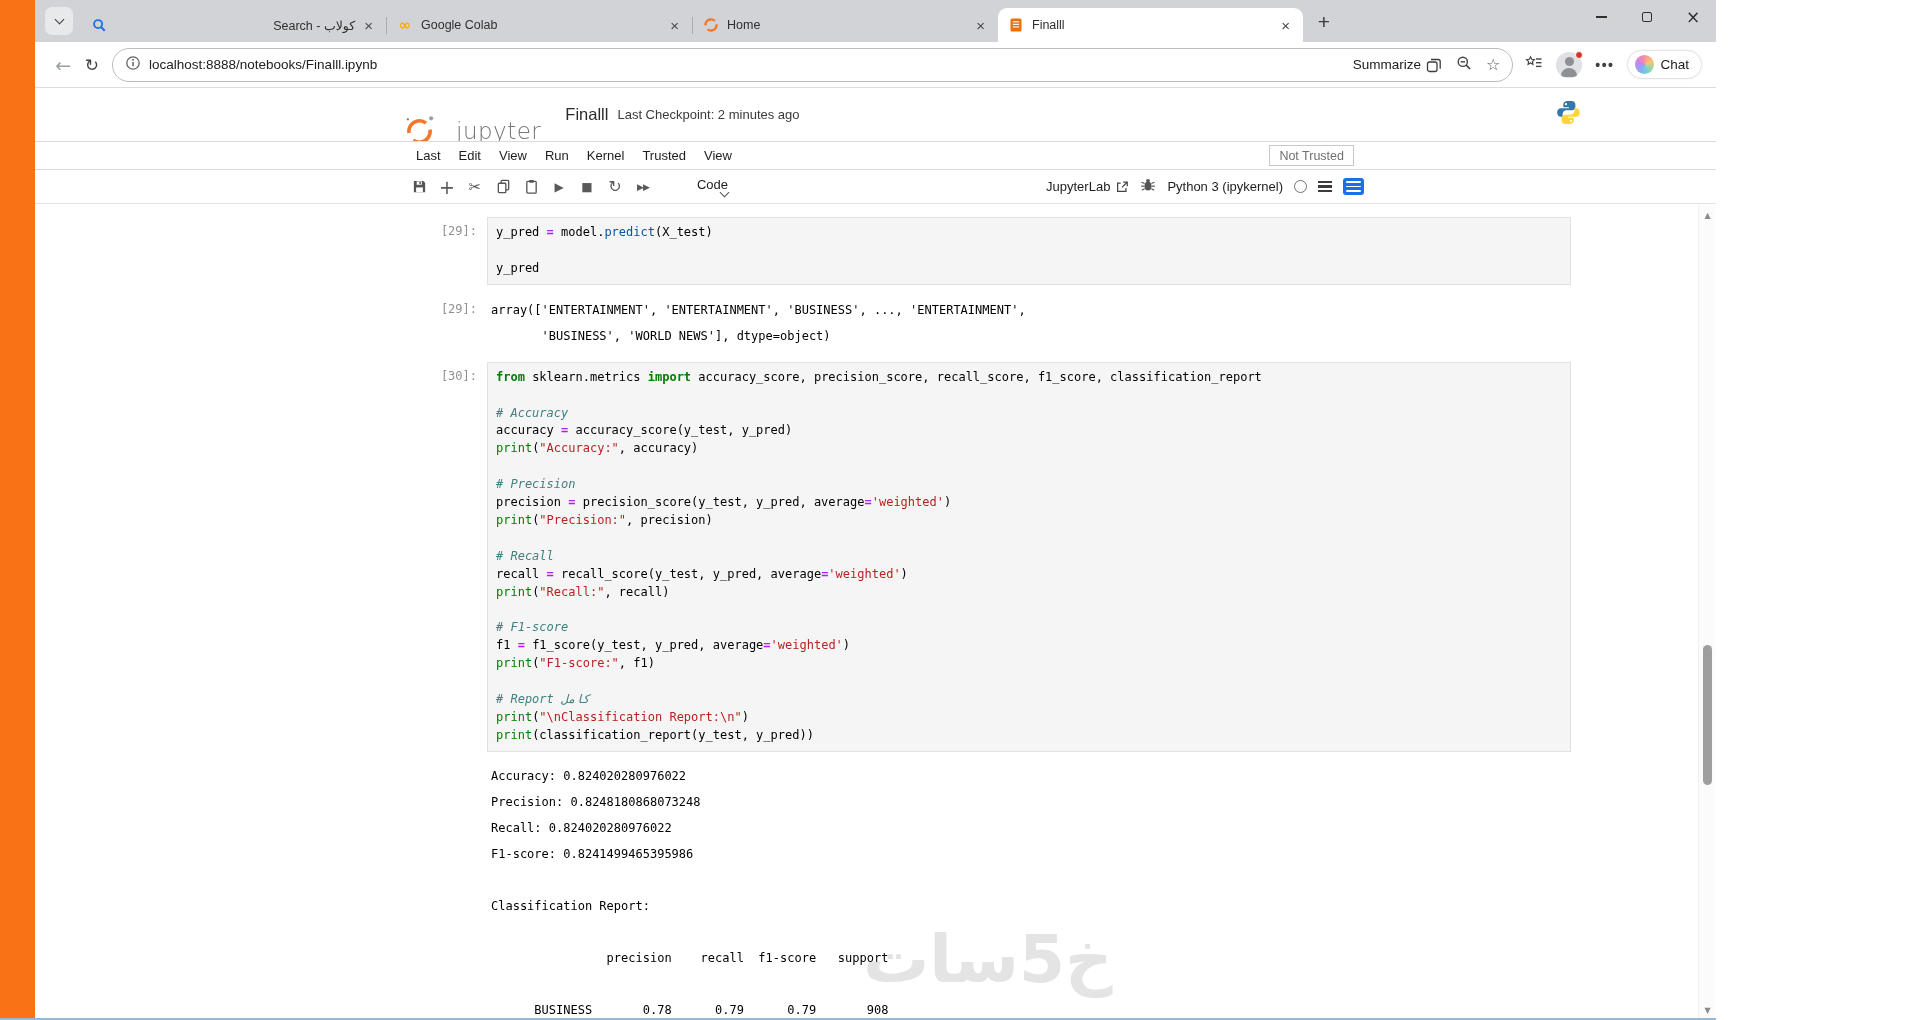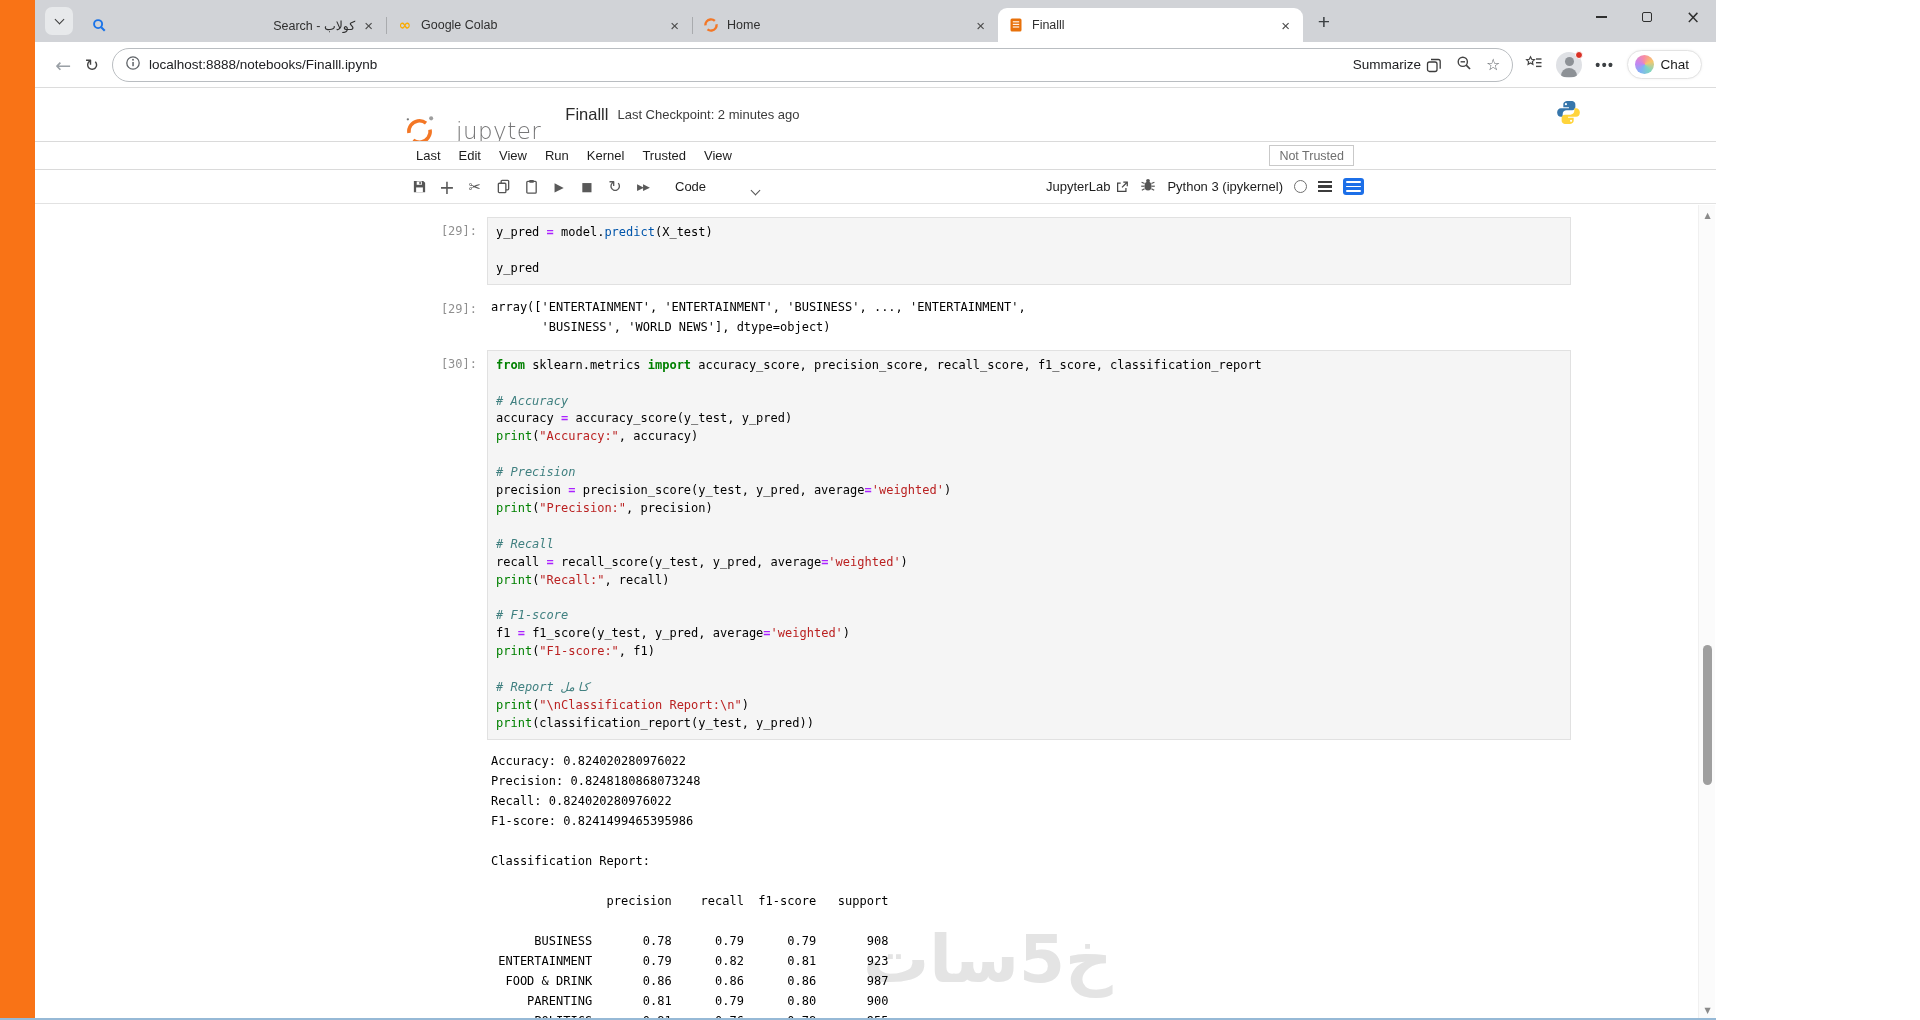--- a/index.html
+++ b/index.html
@@ -63,21 +63,21 @@
 
   .jp-menubar { height:29px; border-top:1px solid #dadada; border-bottom:1px solid #dadada; display:flex; align-items:center;
     padding-left:372px; position:relative; }
   .menu-item { font-size:13px; color:#1d1d1d; padding:0 9px; cursor:pointer; }
   .trust-badge { position:absolute; right:362px; font-size:12.5px; color:#6f6f6f; border:1px solid #c9c9c9; padding:2.5px 9px; background:#fff; }
 
   .jp-toolbar { height:34px; border-bottom:1px solid #e2e2e2; display:flex; align-items:center; padding-left:372px; position:relative; }
   .tb-ico { width:24px; height:24px; display:flex; align-items:center; justify-content:center; margin-right:4px; cursor:pointer;
     color:#595959; font-family:"DejaVu Sans",sans-serif; }
   .tb-txt { font-size:15px; }
-  .celltype { display:flex; align-items:flex-end; margin-left:16px; cursor:pointer; }
+  .celltype { display:flex; align-items:flex-end; margin-left:16px; cursor:pointer;flex-direction:column; }
   .celltype-label { font-size:13px; color:#1d1d1d; }
   .celltype .chev { margin-left:46px; border-color:#555; }
   .tb-right { position:absolute; right:352px; display:flex; align-items:center; gap:11px; }
   .jl-link { display:flex; align-items:center; gap:5px; font-size:13px; color:#1d1d1d; cursor:pointer; }
   .kernel-name { font-size:13px; color:#1d1d1d; }
   .kernel-circle { width:13px; height:13px; border:1.7px solid #707070; border-radius:50%; }
   .hamburger { display:flex; flex-direction:column; gap:2.5px; cursor:pointer; }
   .hamburger span { width:14px; height:2.2px; background:#3c3c3c; }
   .sliders { width:21px; height:17px; background:#1c6fe8; border-radius:3px; display:flex; flex-direction:column;
     justify-content:space-evenly; padding:0 3px; cursor:pointer; }
@@ -86,21 +86,21 @@
   
   .notebook { padding-top:13px; position:relative; }
   .row { display:flex; margin-left:375px; }
   .prompt { width:77px; flex:0 0 77px; text-align:right; padding-right:10px; padding-top:7px;
     font-family:"DejaVu Sans Mono",monospace; font-size:12px; color:#8f8f8f; }
   .input { width:1084px; background:#f5f5f5; border:1px solid #e1e1e1; padding:6px 8px;
     font-family:"DejaVu Sans Mono",monospace; font-size:12px; line-height:17.9px; color:#000; }
   .cm-line { white-space:pre; }
   .out-row { margin-top:10px; margin-bottom:11px; }
   .output { width:1084px; padding:2px 0 2px 4px; }
-  .output pre { font-family:"DejaVu Sans Mono",monospace; font-size:12px; line-height:20px; color:#000; white-space:pre; }
+  .output pre { font-family:"DejaVu Sans Mono",monospace; font-size:12px; line-height:26px; color:#000; white-space:pre; }
 
   .tok-kw { color:#008000; font-weight:bold; }
   .tok-bi { color:#008000; }
   .tok-cm { color:#408080; font-style:italic; }
   .tok-st { color:#BA2121; }
   .tok-op { color:#AA22FF; font-weight:bold; }
   .tok-prop { color:#0055aa; }
   .tok-t { color:#000; }
 
   .watermark { position:absolute; left:828px; top:833px; font-family:"DejaVu Sans",sans-serif; font-weight:bold;

